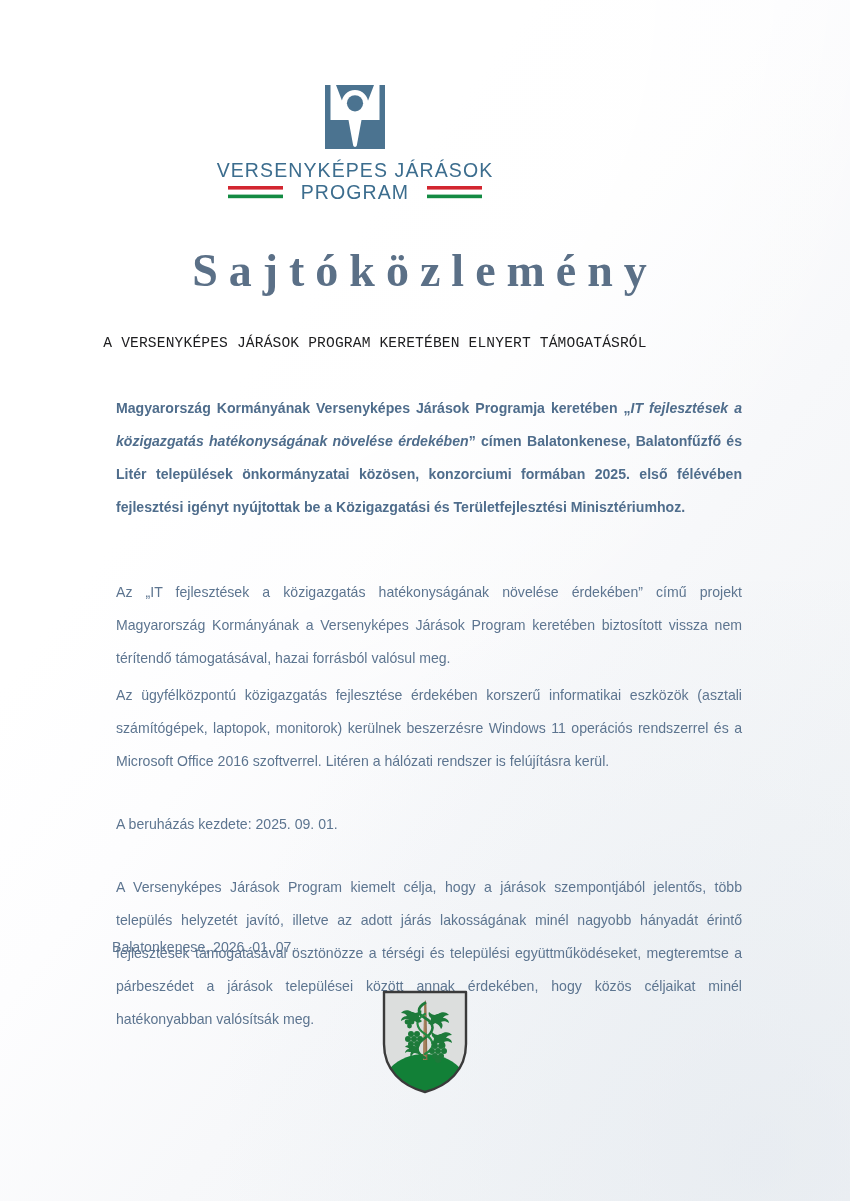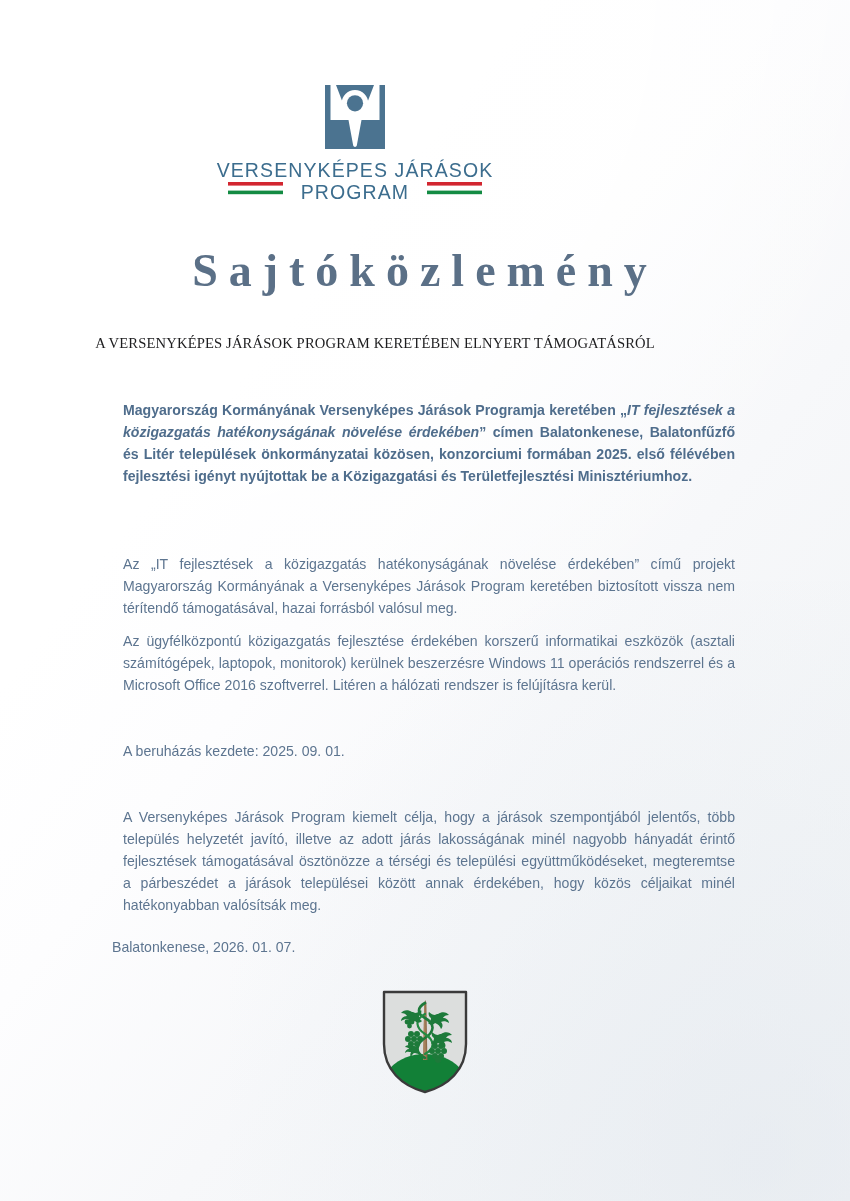--- a/index.html
+++ b/index.html
@@ -93,21 +93,21 @@
   .logo-line1 {
     font-family: "Liberation Sans", sans-serif;
     font-size: 19.5px;
     letter-spacing: 1.1px;
     color: #3c6d8e;
     white-space: nowrap;
     line-height: 1.05;
   }
   .logo-line2 {
     display: flex;
-    align-items: flex-start;
+    align-items: center;
     gap: 18px;
     margin-top: 2px;
   }
   .logo-line2 .pgm {
     font-family: "Liberation Sans", sans-serif;
     font-size: 19.5px;
     letter-spacing: 1.1px;
     color: #3c6d8e;
     white-space: nowrap;
     line-height: 1.05;
@@ -131,42 +131,42 @@
     letter-spacing: 11px;
     color: #5b7087;
     line-height: 1;
   }
   .doc-subtitle {
     position: absolute;
     top: 334px;
     left: 0;
     width: 750px;
     text-align: center;
-    font-family: Liberation Serif, serif;
+    font-family: Liberation Mono, monospace;
     font-size: 14.6px;
     letter-spacing: 0.15px;
     color: #1d1d1f;
     line-height: 1.3;
   }
 
   
   .body-copy {
     position: absolute;
     top: 388px;
     left: 112px;
     width: 634px;
   }
   .para {
     font-family: "Liberation Sans", sans-serif;
     font-size: 14.1px;
-    line-height: 22px;
+    line-height: 33px;
     color: #5d7590;
     text-align: justify;
     text-justify: inter-word;
-    margin: 11px;
+    margin: 4px;
   }
   .para.lead {
     font-weight: bold;
     color: #4f6d8c;
   }
   .para.lead em {
     font-style: italic;
     font-weight: bold;
   }
   .gap-lg { height: 22px; }

